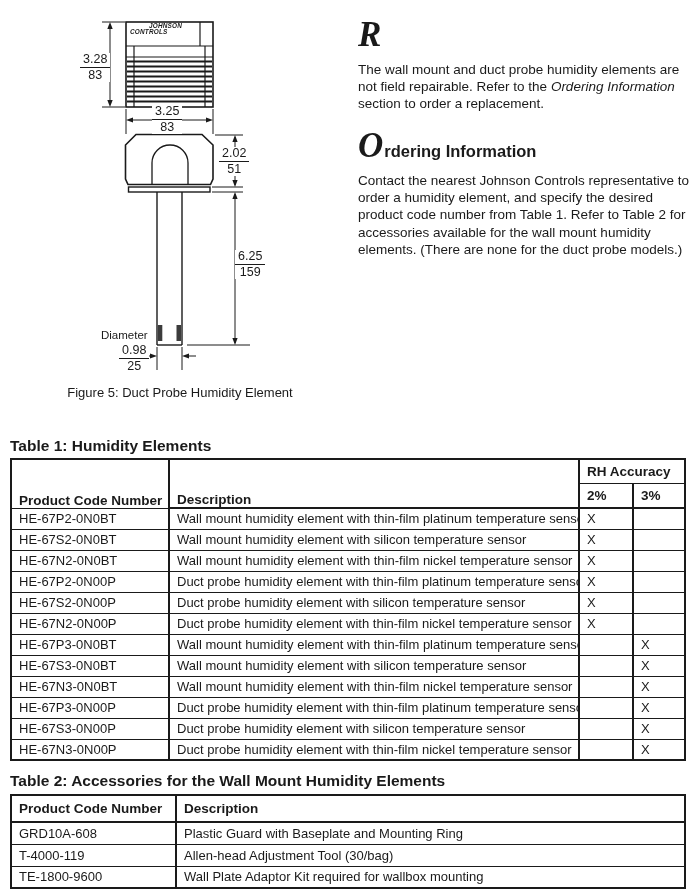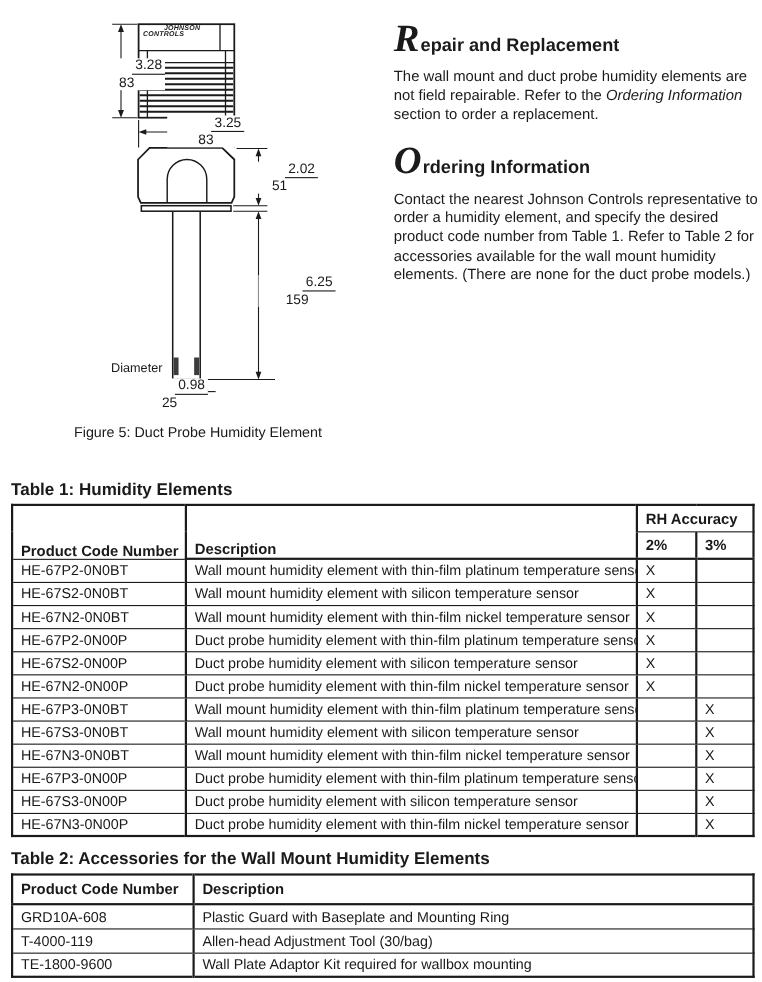--- a/index.html
+++ b/index.html
@@ -5,21 +5,21 @@
   * { margin:0; padding:0; box-sizing:border-box; }
   html,body { width:693px; height:893px; background:#ffffff; overflow:hidden; }
   body { position:relative; font-family:"Liberation Sans", sans-serif; color:#1a1a1a; }
 
   
   #fig-svg { position:absolute; left:40px; top:8px; width:312px; height:412px; }
 
   
   .frac { position:absolute; display:flex; flex-direction:column; align-items:center;
           font-size:12.5px; line-height:13px; background:#ffffff; z-index:2; }
-  .frac .ft { border-bottom:1.3px solid #1a1a1a; padding:0 3px 1px;margin-left:40px; }
+  .frac .ft { border-bottom:1.3px solid #1a1a1a; padding:0 3px 1px; }
   .frac .fb { padding-top:1px; }
 
   .logo-txt { position:absolute; font-weight:bold; font-style:italic; font-size:6.4px;
               letter-spacing:.2px; z-index:2; }
 
   .dia-label { position:absolute; font-size:11.5px; z-index:2; }
 
   .fig-caption { position:absolute; left:45px; top:386px; width:270px; text-align:center;
                  font-weight:normal; font-size:13px; line-height:14.5px; }
 
@@ -156,21 +156,20 @@
   <span class="ft">0.98</span>
   <span class="fb">25</span>
 </div>
 
 <div class="fig-caption">
   <div>Figure 5: Duct Probe Humidity Element</div>
 </div>
 
 <div class="sec-head" style="left:358px; top:20px;">
   <span class="dc">R</span>
-  <span class="ht">epair and Replacement</span>
 </div>
 <p class="sec-body" style="top:61px;"><span>The wall mount and duct probe humidity elements are not field repairable. Refer to the </span><span class="ital">Ordering Information</span><span> section to order a replacement.</span></p>
 
 <div class="sec-head" style="left:358px; top:131px;">
   <span class="dc">O</span>
   <span class="ht">rdering Information</span>
 </div>
 <p class="sec-body" style="top:172px;">Contact the nearest Johnson Controls representative to order a humidity element, and specify the desired product code number from Table 1. Refer to Table 2 for accessories available for the wall mount humidity elements. (There are none for the duct probe models.)</p>
 
 <div class="tbl-title" style="top:437px;">Table 1: Humidity Elements</div>

